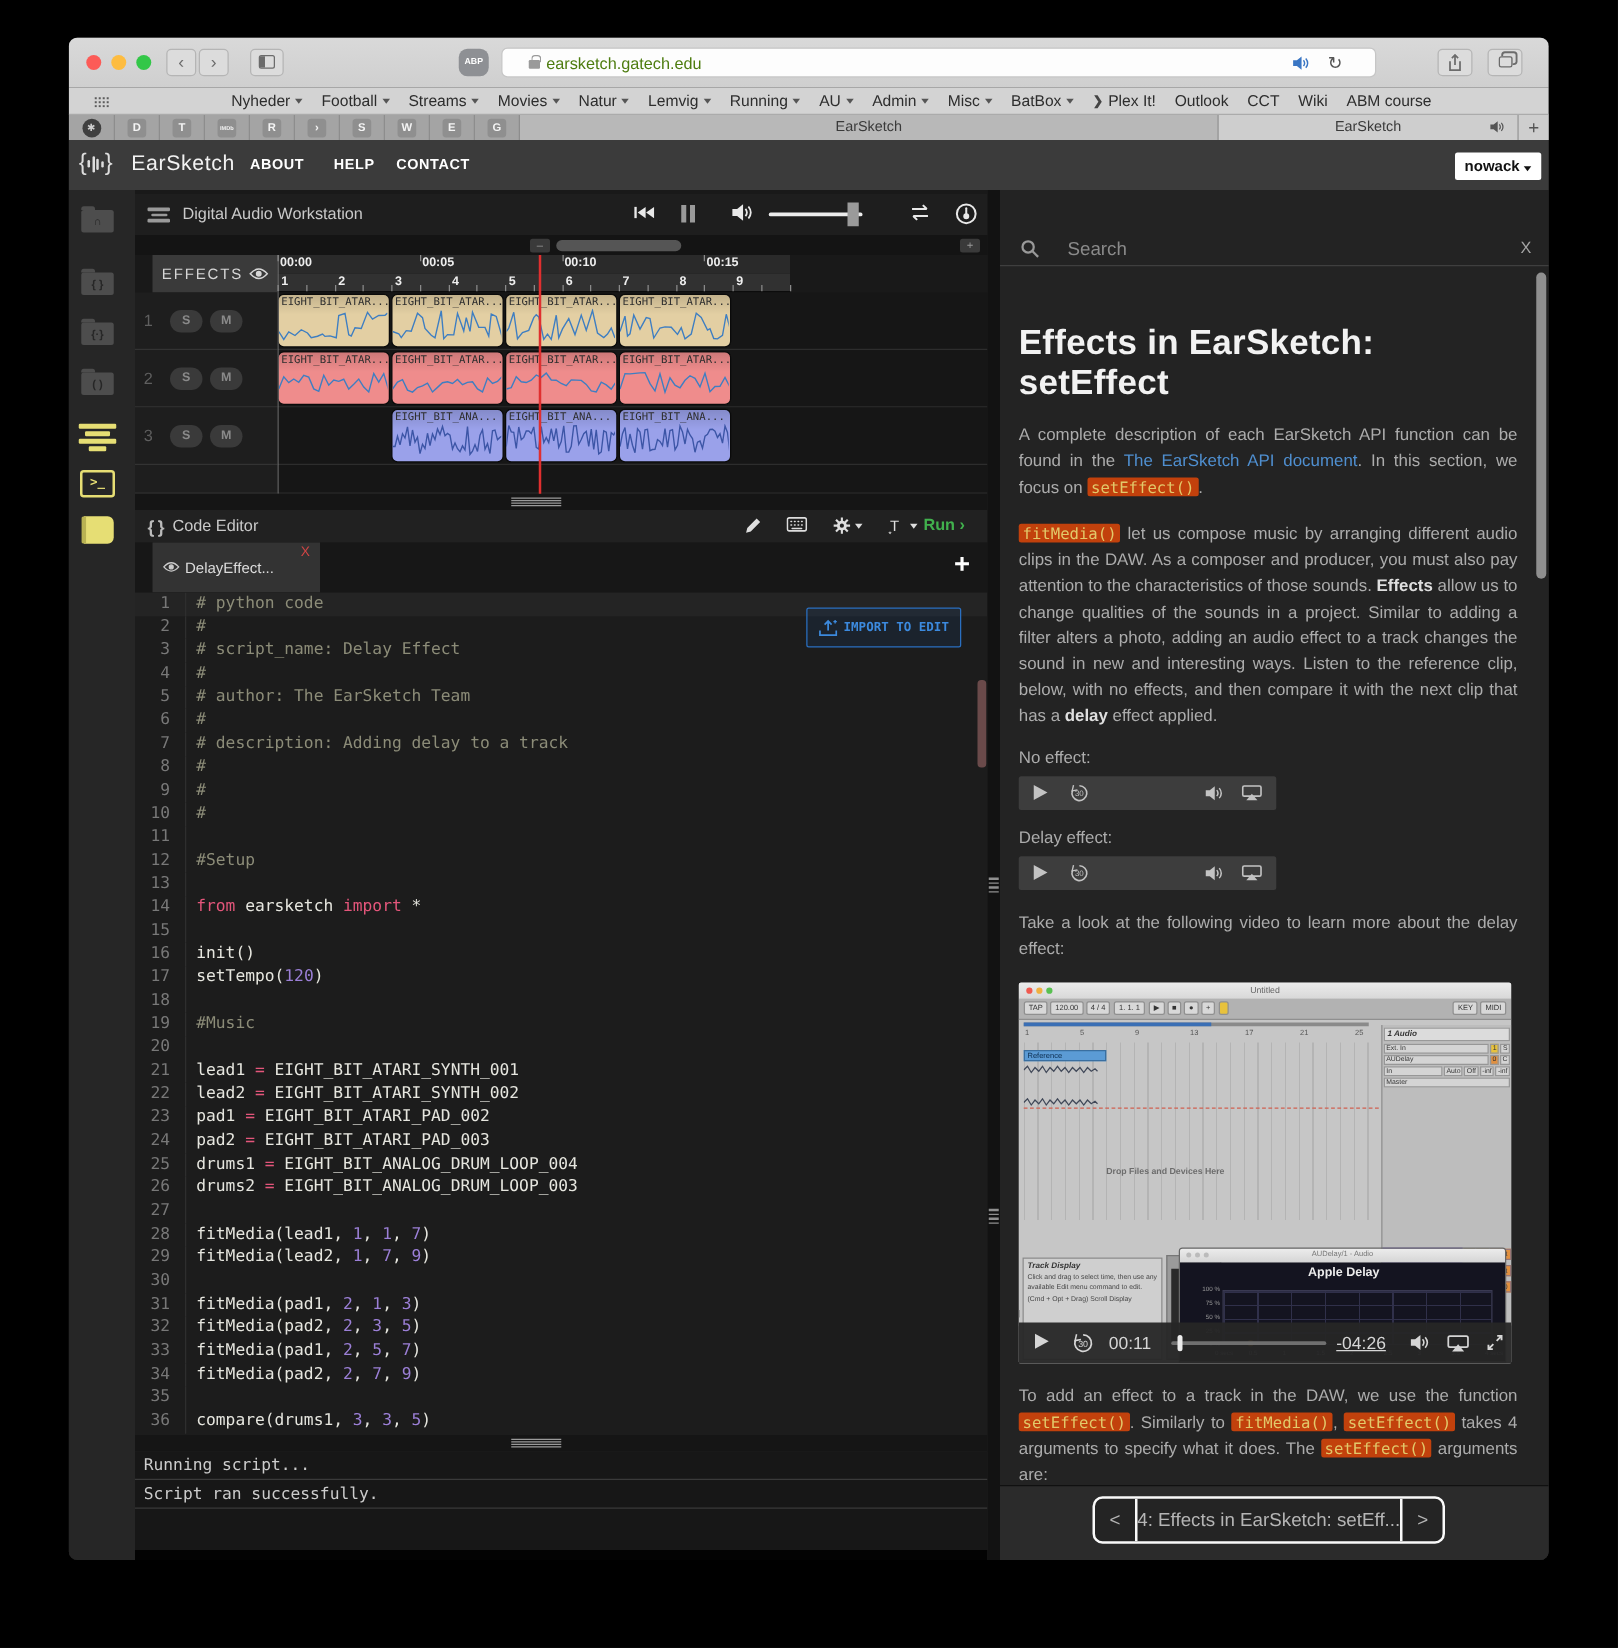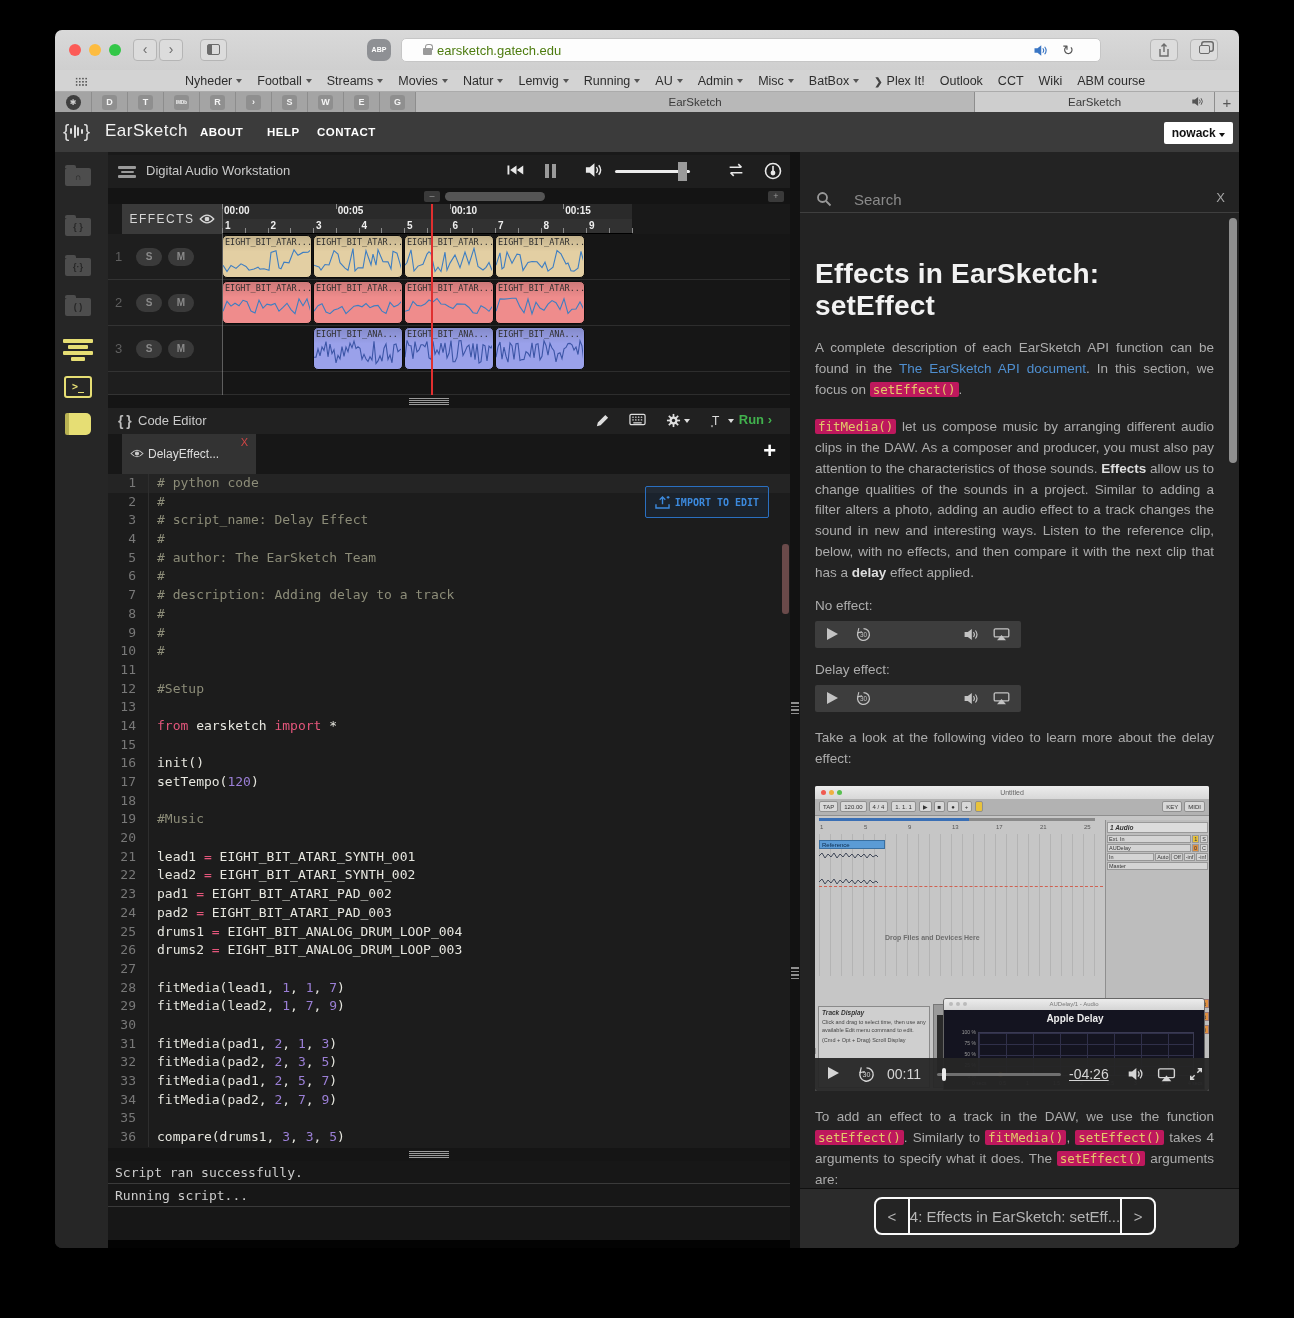--- a/index.html
+++ b/index.html
@@ -114,21 +114,21 @@
   .searchrow{position:absolute;left:0;top:33px;width:439px;height:28px;border-bottom:1px solid #3f3f3f;padding-left:28px;}
   .searchinput{position:absolute;left:52px;top:3px;width:300px;height:22px;background:transparent;border:none;outline:none;color:#ddd;font-size:15px;font-family:"Liberation Sans",sans-serif;}
   .searchinput::placeholder{color:#8a8a8a;}
   .sx{position:absolute;right:14px;top:5px;color:#a5a5a5;font-size:13px;}
   .currscroll{position:absolute;right:2px;top:66px;width:8px;height:245px;background:#8f8f8f;border-radius:4px;}
   .currcontent{position:absolute;left:0;top:62px;width:429px;height:974px;overflow:hidden;padding:0 15px;}
   .currcontent h1{font-size:28px;font-weight:600;color:#f2f2f2;margin:44px 0 0;letter-spacing:.2px;}
   .para{font-size:13.5px;line-height:1.55;color:#acacac;text-align:justify;margin-top:16px;}
   .r-t{} .r-b{font-weight:bold;color:#dedede;}
   .r-link{color:#4f8fd0;}
-  .r-code{font-family:"DejaVu Sans Mono",monospace;color:#e2c96a;background:#be185d;padding:0 3px;border-radius:2px;font-size:12.5px;}
+  .r-code{font-family:"DejaVu Sans Mono",monospace;color:#e2c96a;background:#c2410c;padding:0 3px;border-radius:2px;font-size:12.5px;}
   .fxlabel{font-size:13.5px;color:#acacac;margin-top:14px;}
   .player{width:206px;height:27px;background:#3d3d3d;border-radius:2px;margin-top:8px;position:relative;color:#c3c3c3;}
   .ptri{width:0;height:0;border-left:11px solid #c3c3c3;border-top:6.5px solid transparent;border-bottom:6.5px solid transparent;position:absolute;left:12px;top:7px;}
   .olist{margin:14px 0 0;padding-left:36px;color:#acacac;font-size:13.5px;}
   .olist li{margin-top:12px;line-height:1.45;text-align:justify;}
   .pager{position:absolute;left:0;top:1036px;width:439px;height:60px;background:#2b2b2b;border-top:1px solid #101010;}
   .pagerwidget{position:absolute;left:74px;top:8px;width:282px;height:38px;border:2px solid #fafafa;border-radius:8px;display:flex;overflow:hidden;background:#242424;}
   .pbtn{width:36px;display:flex;align-items:center;justify-content:center;color:#b5b5b5;font-size:15px;}
   .plabel{flex:1;display:flex;align-items:center;justify-content:center;color:#b5b5b5;font-size:15px;border-left:2px solid #fafafa;border-right:2px solid #fafafa;white-space:nowrap;}
 
@@ -652,22 +652,22 @@
   <div class="hsplit" style="top:1118px;">
         <span class="grip">
           <i></i>
           <i></i>
           <i></i>
           <i></i>
         </span>
       </div>
 
   <div class="console">
+        <div class="conrow">Running script...</div>
         <div class="conrow">Script ran successfully.</div>
-        <div class="conrow">Running script...</div>
       </div>
   <div class="blackbar"></div>
 
   <div class="vsplit">
     <span class="vgrip" style="top:550px;">
           <i></i>
           <i></i>
           <i></i>
           <i></i>
         </span>

